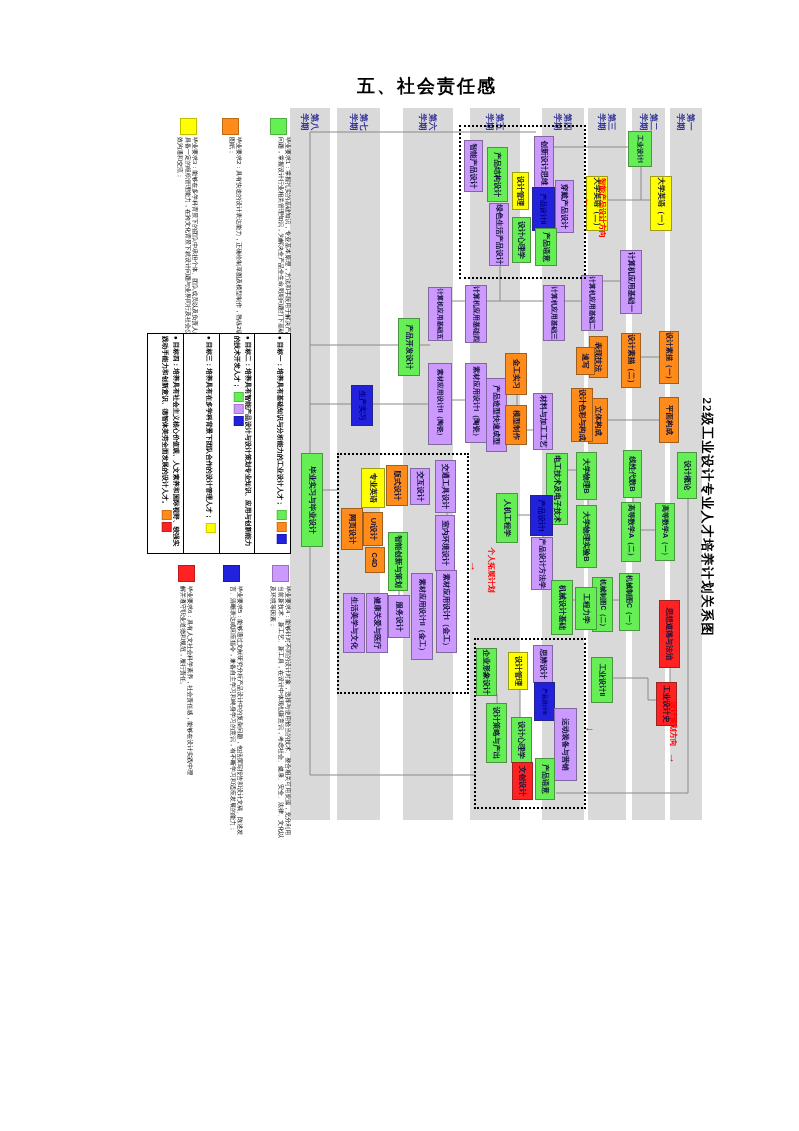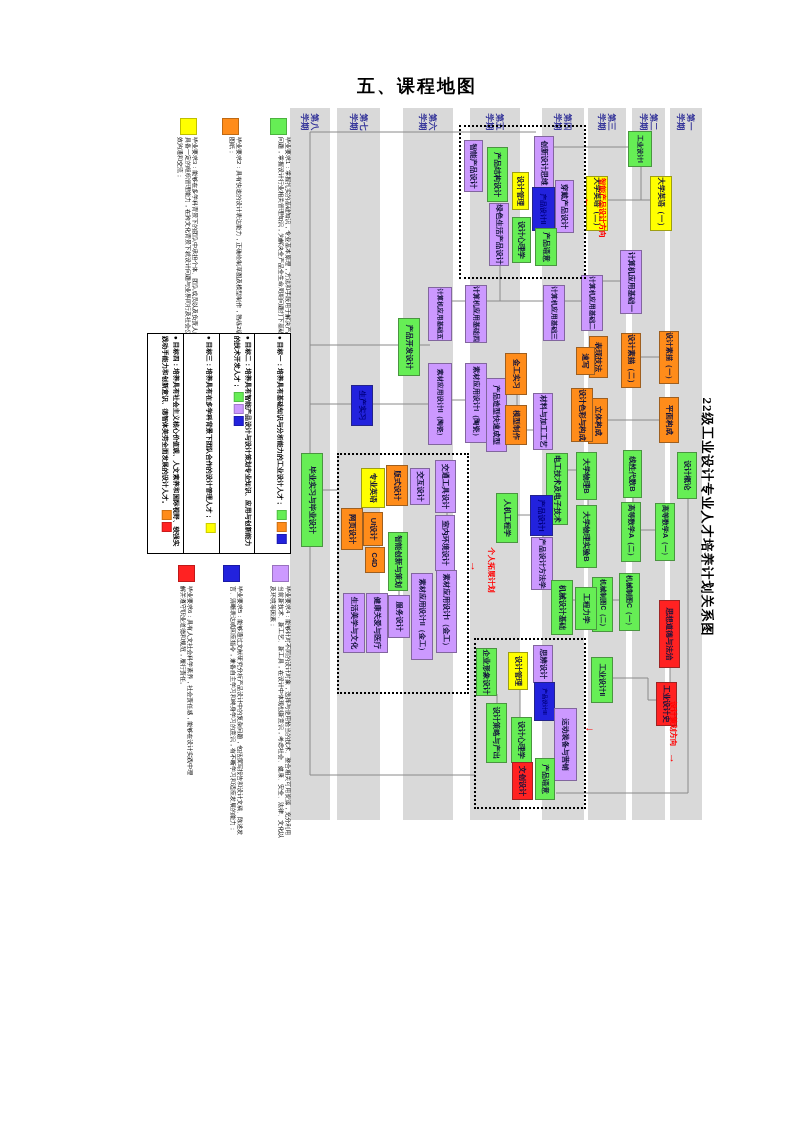--- a/index.html
+++ b/index.html
@@ -21,21 +21,21 @@
   .goal-cell{position:absolute;border:1px solid #000;background:#fff;}
   .goal-text{font-size:6.6px;line-height:8.2px;font-weight:bold;color:#000;}
   .chip{display:inline-block;width:8px;height:8px;margin:0 1px;vertical-align:-1px;border:1px solid rgba(0,0,0,.2);}
   .maptitle{font-size:13px;font-weight:bold;color:#000;white-space:nowrap;display:flex;align-items:center;justify-content:center;letter-spacing:1px;font-family:"Liberation Serif",serif;}
   svg.lines{position:absolute;left:0;top:0;pointer-events:none;}
 </style>
 </head>
 <body>
 
 <div id="page">
-  <div id="page-title">五、课程地图</div>
+  <div id="page-title">五、社会责任感</div>
   <div id="diagram">
       <div class="band" style="left: 290px; width: 40px;"></div>
       <div class="rw" style="left: 300px; top: 112px; width: 20px; height: 20px;">
         <div class="ri hdr" style="width: 20px; height: 20px; transform: translateX(20px) rotate(90deg);">第八学期</div>
       </div>
       <div class="band" style="left: 337px; width: 43px;"></div>
       <div class="rw" style="left: 348.5px; top: 112px; width: 20px; height: 20px;">
         <div class="ri hdr" style="width: 20px; height: 20px; transform: translateX(20px) rotate(90deg);">第七学期</div>
       </div>
       <div class="band" style="left: 403px; width: 50px;"></div>

